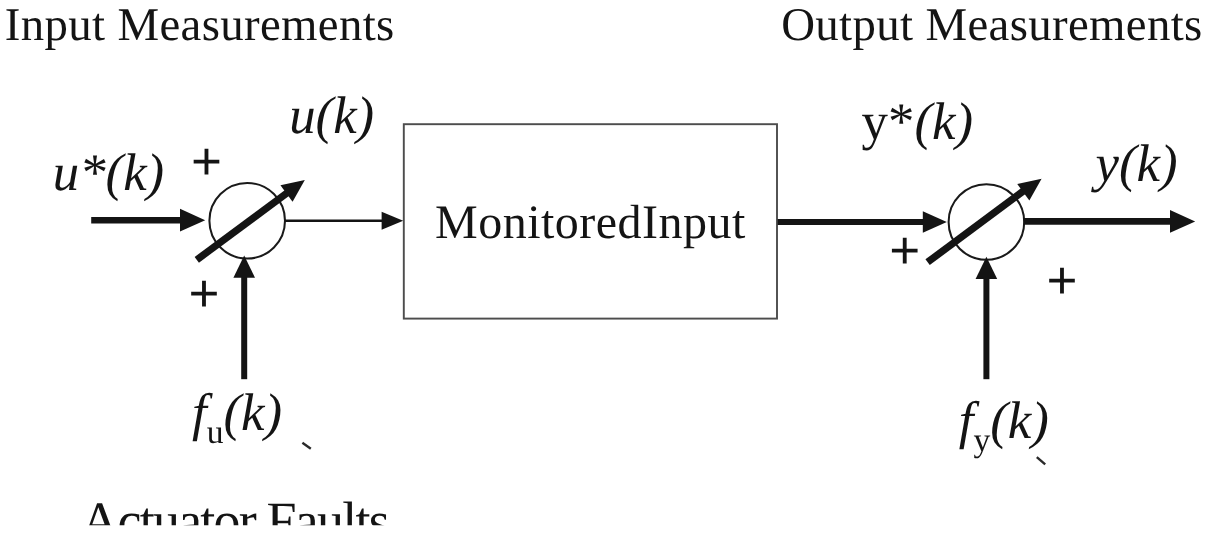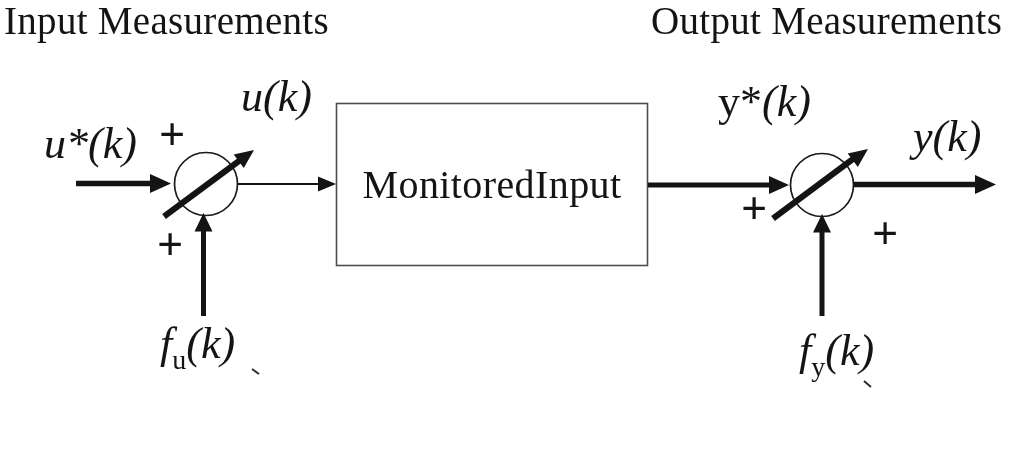--- a/index.html
+++ b/index.html
@@ -148,14 +148,15 @@
   </div>
   <div class="lbl math" style="left:771px; top:329px;margin-left:28px;">
     <span>f</span><sub class="rsub">y</sub><span>(k)</span>
   </div>
 
   <div class="plus" style="left:172px; top:137px;">+</div>
   <div class="plus" style="left:170px; top:247px;">+</div>
   <div class="plus" style="left:754px; top:211px;">+</div>
   <div class="plus" style="left:885px; top:236px;">+</div>
 
+  <div class="lbl caption" style="left:67px; top:412px;">Actuator Faults</div>
 
 </div>
 
 </body></html>

